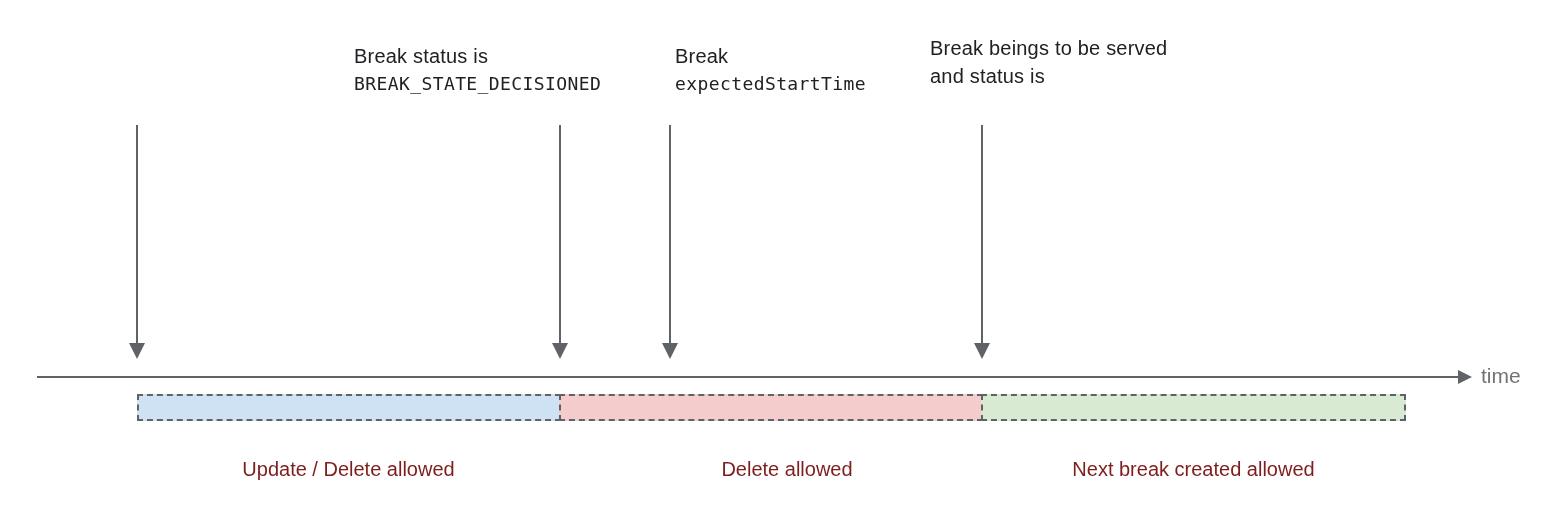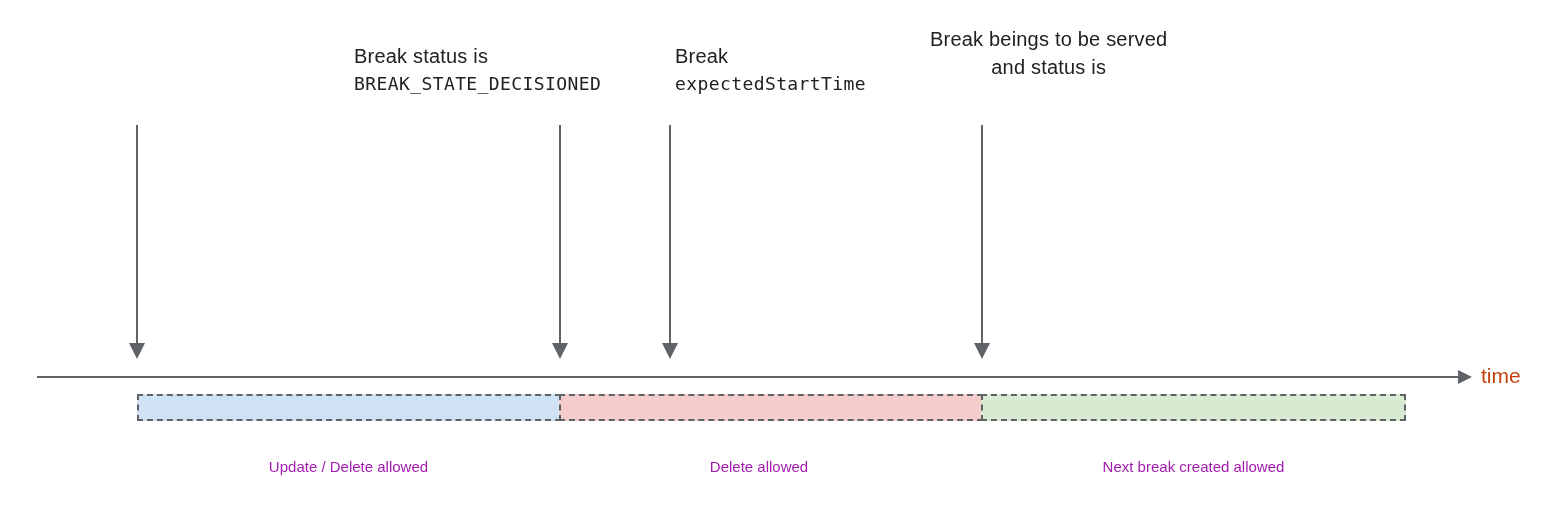--- a/index.html
+++ b/index.html
@@ -22,46 +22,46 @@
     position:absolute; left:0; top:218px; width:0; height:0;
     border-left:8px solid transparent; border-right:8px solid transparent;
     border-top:16px solid #5f6368;
   }
   .axis-line { position:absolute; left:37px; top:376px; width:1421px; height:2px; background:#5f6368; }
   .axis-head {
     position:absolute; left:1458px; top:370px; width:0; height:0;
     border-top:7px solid transparent; border-bottom:7px solid transparent;
     border-left:14px solid #5f6368;
   }
-  .time-label { position:absolute; left:1481px; top:364px; font-size:21px; color:#c2410c; }
+  .time-label { position:absolute; left:1481px; top:364px; font-size:21px; color:#737373; }
   .segment {
     position:absolute; top:394px; height:27px;
     border:2px dashed #5f6368;
   }
   .seg-label {
-    position:absolute; top:458px; font-size:15px; color:#a21caf; text-align:center;
+    position:absolute; top:458px; font-size:20px; color:#7f1d1d; text-align:center;
   }
 </style>
 </head>
 <body>
 
 <div class="canvas">
 
 
   <div class="annotation" style="left:354px; top:42px;">
     <div class="ann-sans">Break status is</div>
     <div class="ann-mono">BREAK_STATE_DECISIONED</div>
   </div>
 
   <div class="annotation" style="left:675px; top:42px;">
     <div class="ann-sans">Break</div>
     <div class="ann-mono">expectedStartTime</div>
   </div>
 
-  <div class="annotation" style="left:930px; top:25px;text-align:center;">
+  <div class="annotation" style="left:930px; top:34px;">
     <div class="ann-sans">Break beings to be served
 and status is</div>
   </div>
 
   <div class="down-arrow" style="left:129px;">
     <div class="shaft"></div>
     <div class="head"></div>
   </div>
   <div class="down-arrow" style="left:552px;">
     <div class="shaft"></div>
@@ -78,16 +78,16 @@
 
   <div class="axis-line"></div>
   <div class="axis-head"></div>
   <div class="time-label">time</div>
 
   <div class="segment" style="left: 137px; width: 424px; background: rgb(207, 226, 243);"></div>
   <div class="segment" style="left: 559px; width: 424px; background: rgb(244, 204, 204);"></div>
   <div class="segment" style="left: 981px; width: 425px; background: rgb(217, 234, 211);"></div>
 
   <div class="seg-label" style="left:137px; width:423px;">Update / Delete allowed</div>
-  <div class="seg-label" style="left:548px; width:422px;">Delete allowed</div>
+  <div class="seg-label" style="left:576px; width:422px;">Delete allowed</div>
   <div class="seg-label" style="left:982px; width:423px;">Next break created allowed</div>
 
 </div>
 
 </body></html>

